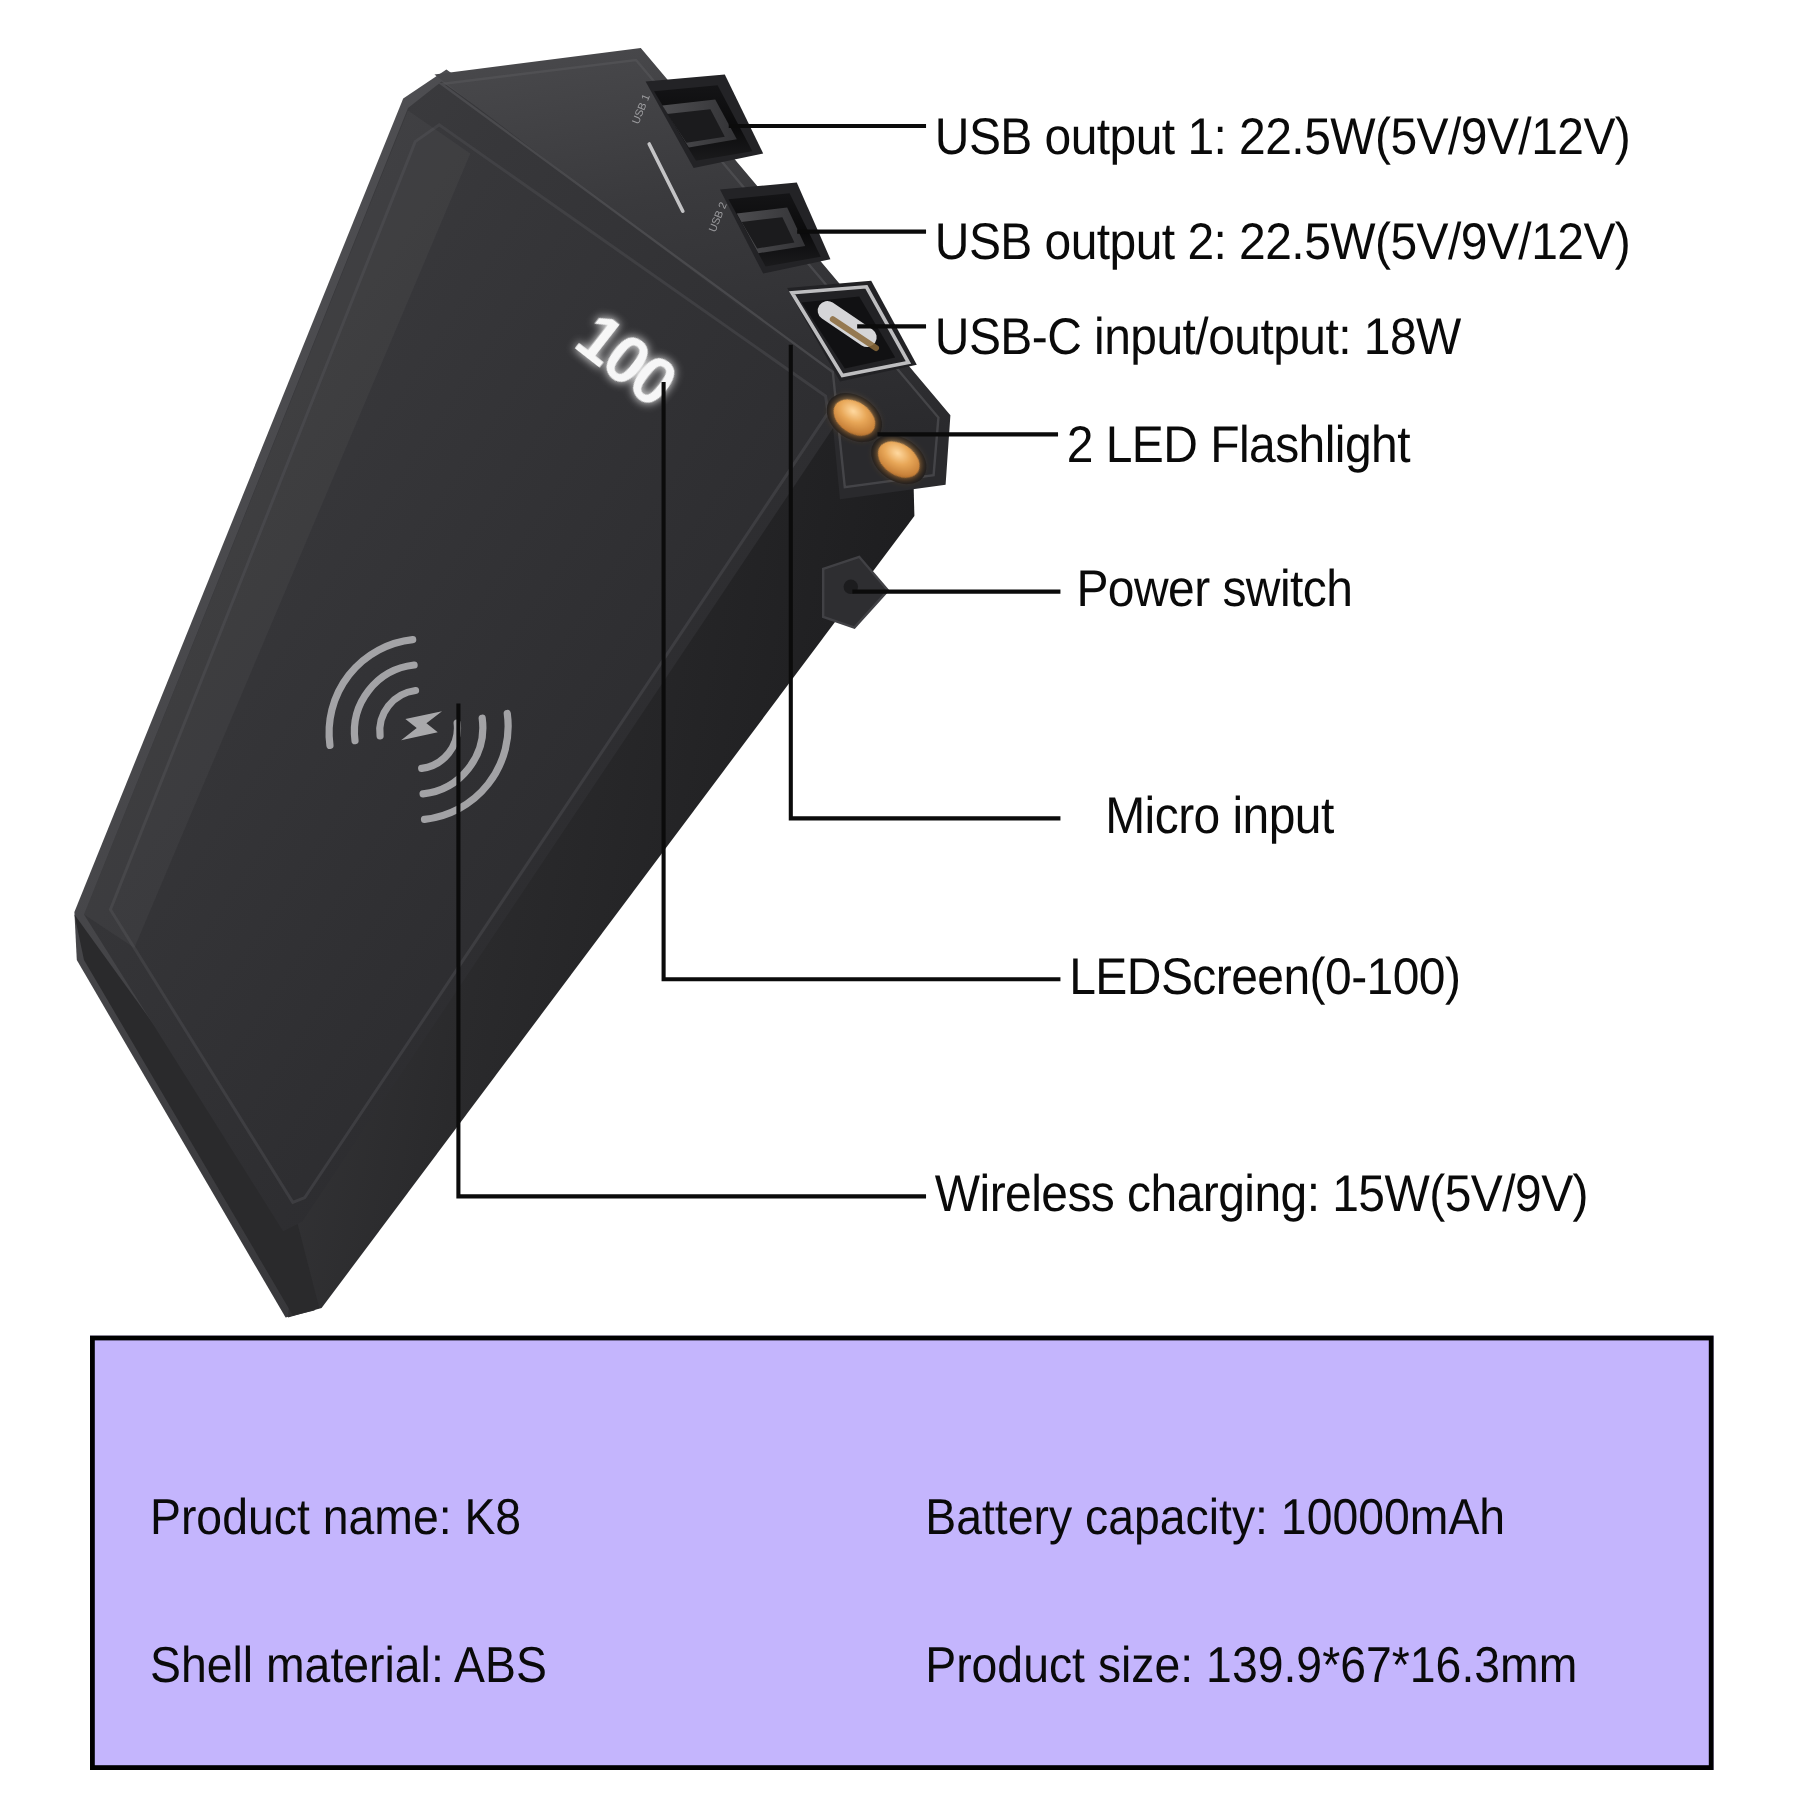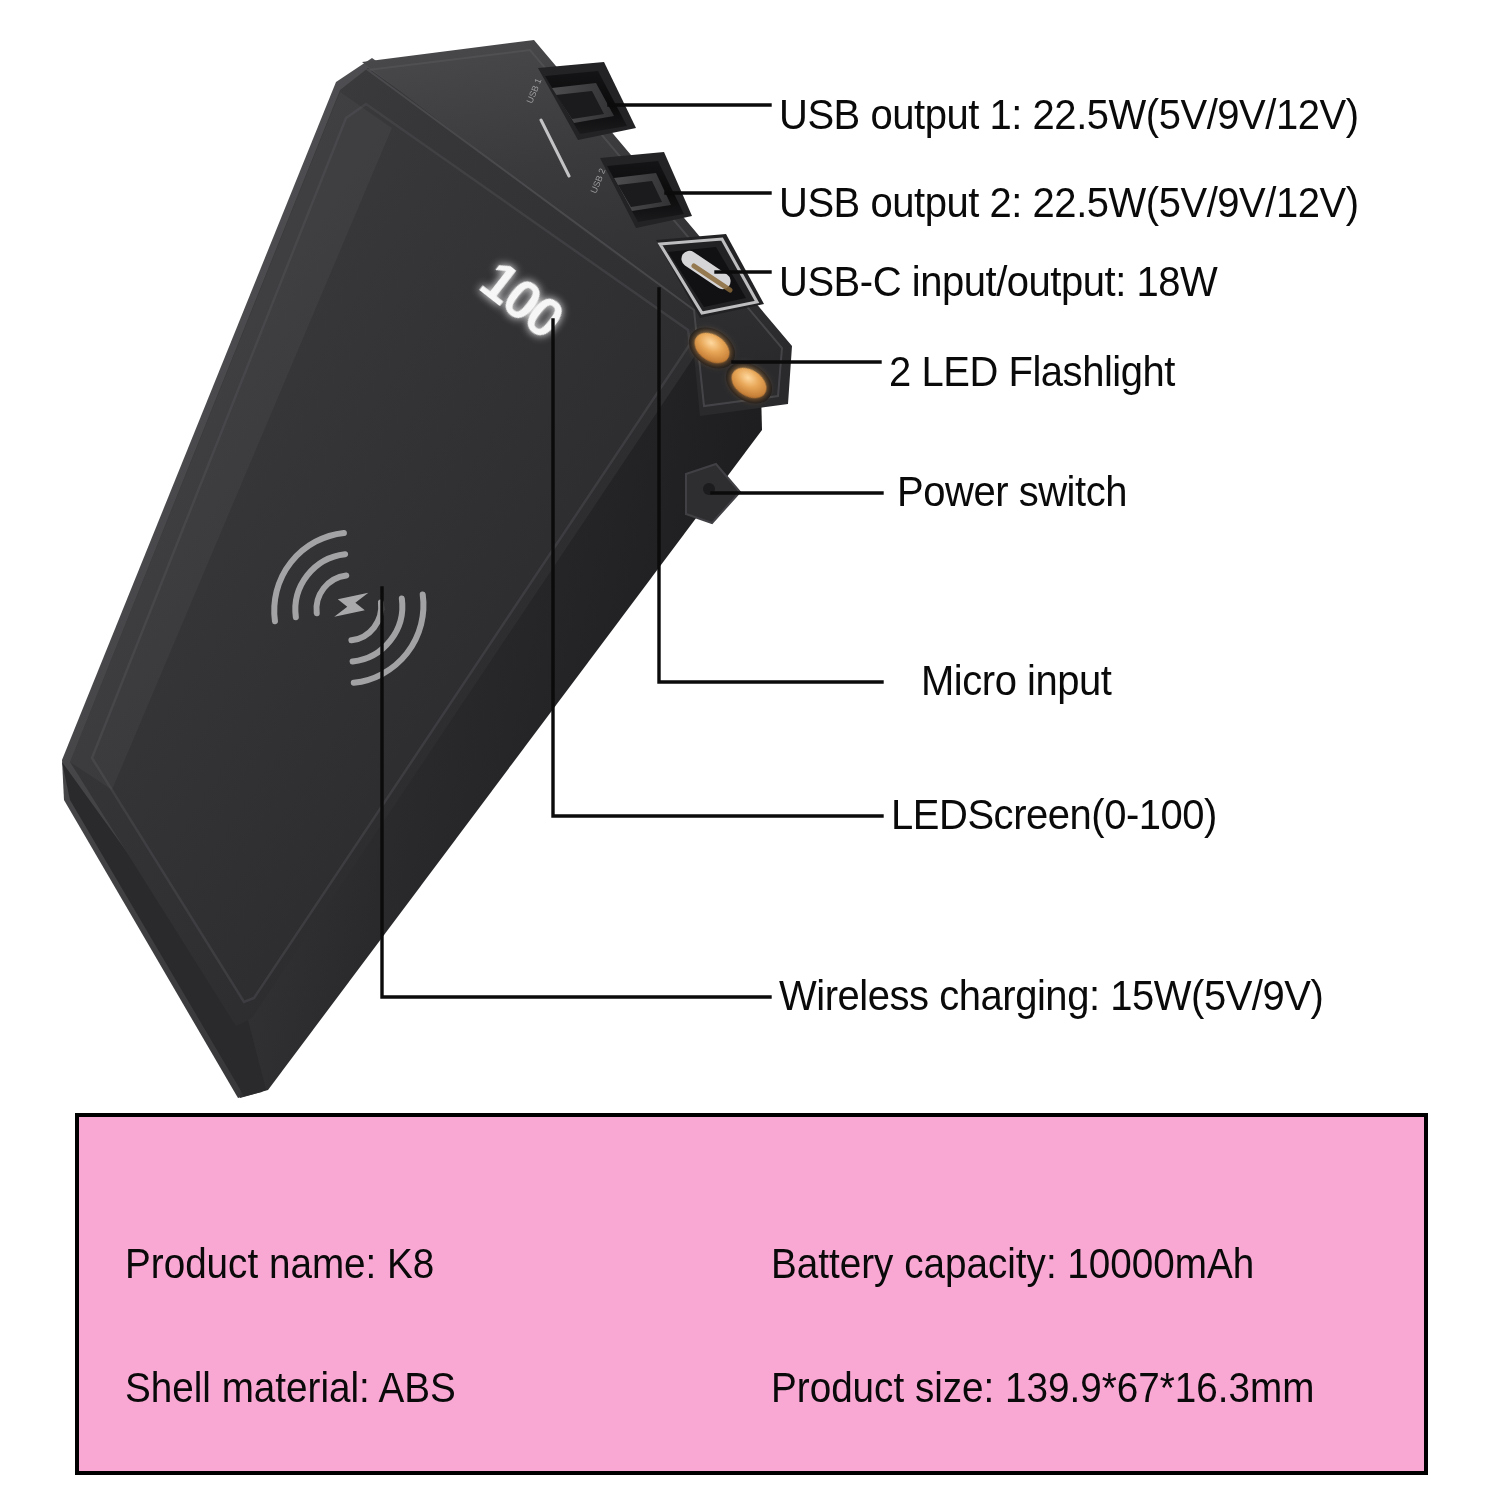--- a/index.html
+++ b/index.html
@@ -25,21 +25,21 @@
     transform-origin:left center;
   }
 
   
   #spec-box {
     position:absolute;
     left:75px; top:1113px;
     width:1353px; height:362px;
     border:4px solid #000000;
     box-sizing:border-box;
-    background:#f9a8d4;
+    background:#c4b5fd;
   }
   .spec-cell {
     position:absolute;
     color:#0a0a0a;
     font-size:42px;
     line-height:1;
     white-space:nowrap;
     transform:scaleX(0.92);
     transform-origin:left center;
   }

